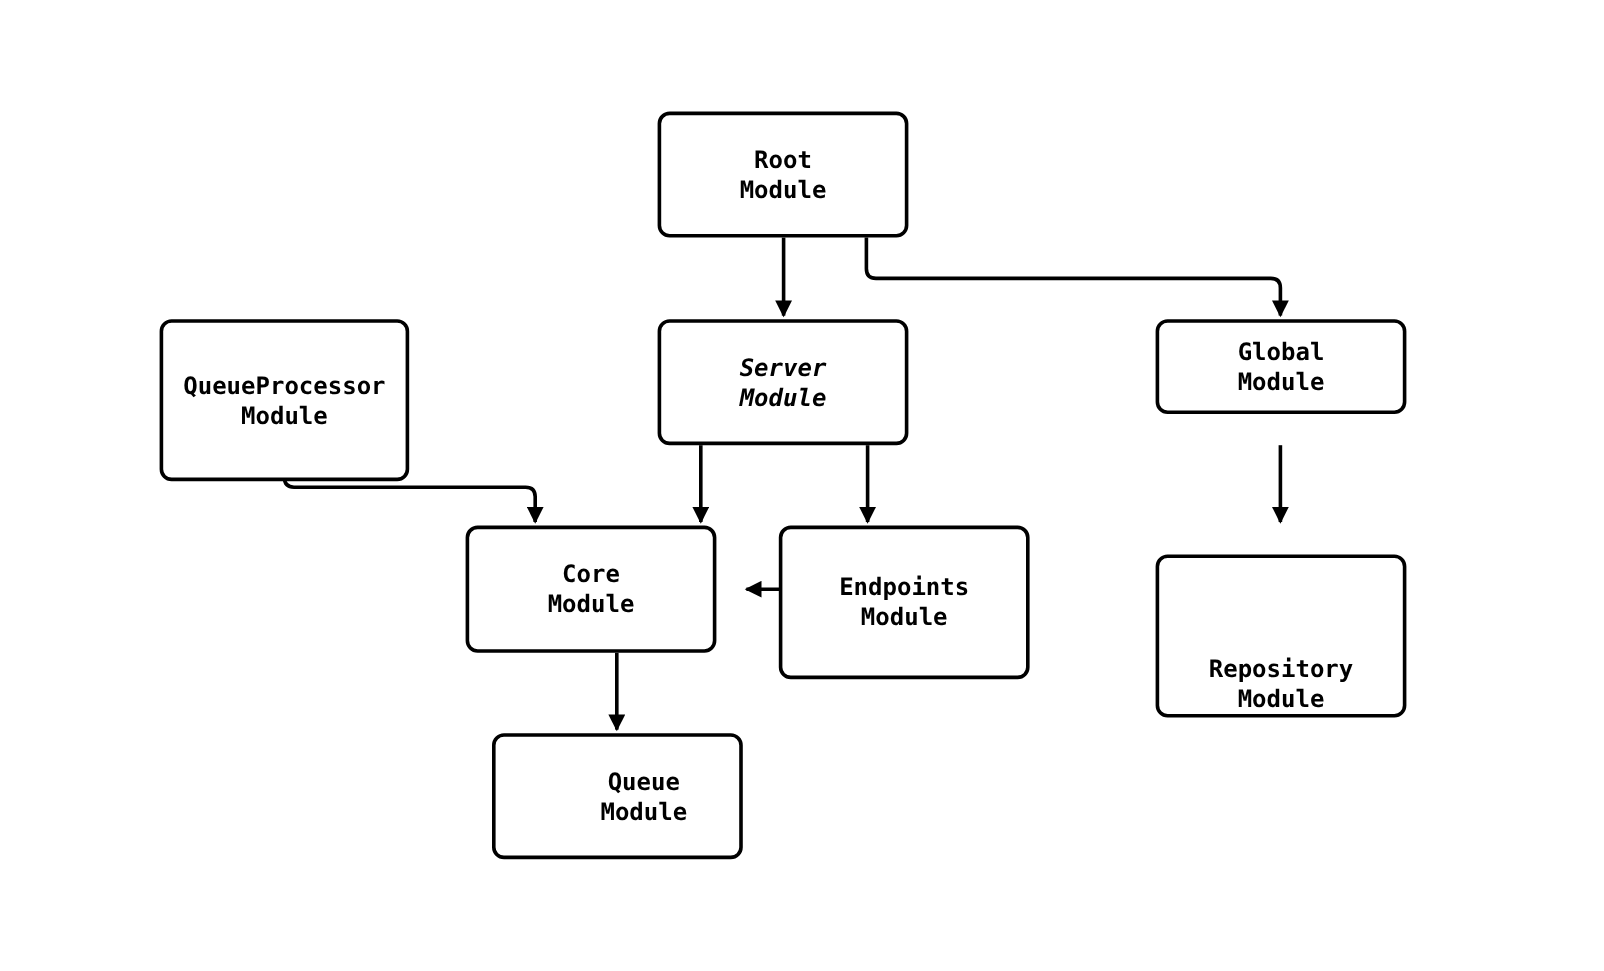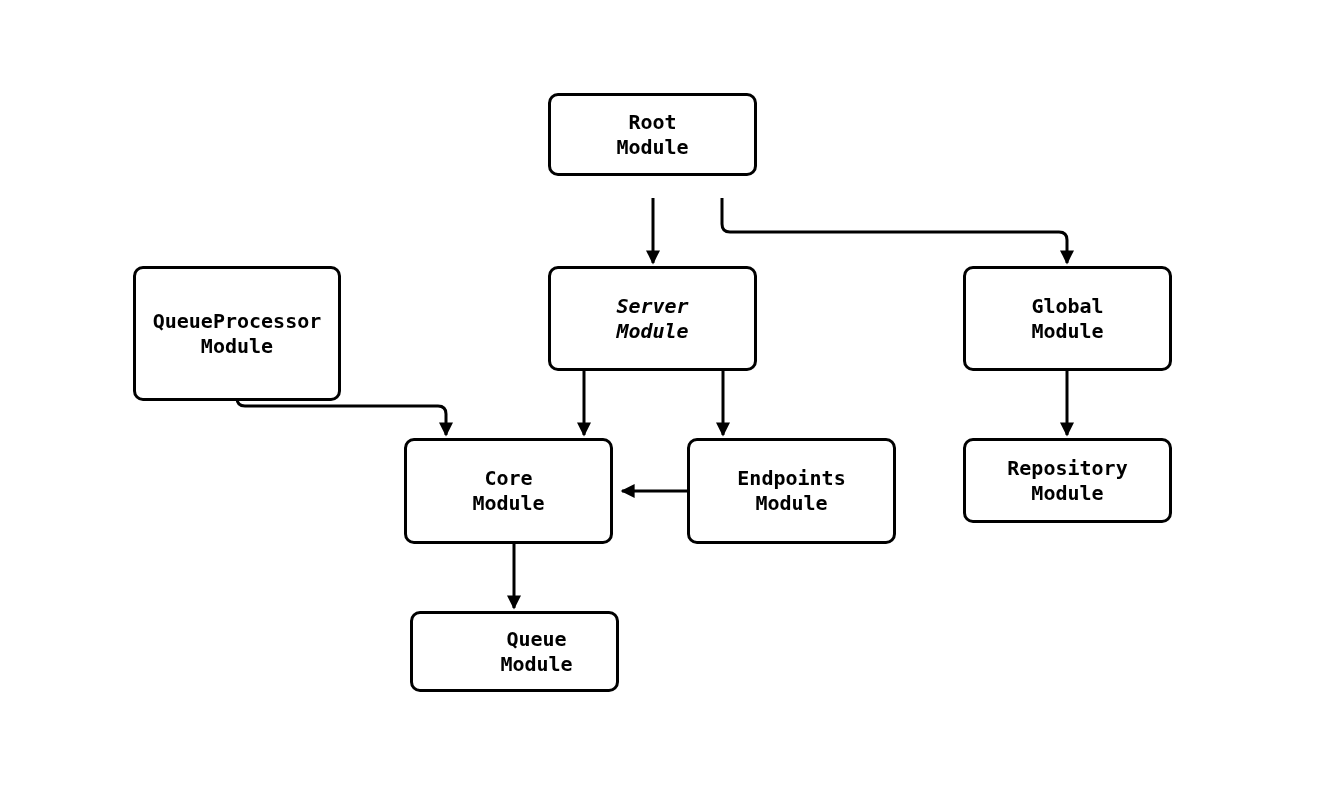--- a/index.html
+++ b/index.html
@@ -61,46 +61,46 @@
     <path class="edge" marker-end="url(#arrowhead)" d="M653,198 L653,263"></path>
     <path class="edge" marker-end="url(#arrowhead)" d="M722,198 L722,224 Q722,232 730,232 L1059,232 Q1067,232 1067,240 L1067,263"></path>
     <path class="edge" marker-end="url(#arrowhead)" d="M237,371 L237,398 Q237,406 245,406 L438,406 Q446,406 446,414 L446,435"></path>
     <path class="edge" marker-end="url(#arrowhead)" d="M584,371 L584,435"></path>
     <path class="edge" marker-end="url(#arrowhead)" d="M723,371 L723,435"></path>
     <path class="edge" marker-end="url(#arrowhead)" d="M687,491 L622,491"></path>
     <path class="edge" marker-end="url(#arrowhead)" d="M1067,371 L1067,435"></path>
     <path class="edge" marker-end="url(#arrowhead)" d="M514,544 L514,608"></path>
   </svg>
 
-  <div class="node" style="left: 548px; top: 93px; width: 209px; height: 83px;">
+  <div class="node" style="left: 548px; top: 93px; width: 209px; height: 105px;">
     <span class="node-label">Root
 Module</span>
   </div>
   <div class="node" style="left: 133px; top: 266px; width: 208px; height: 135px;">
     <span class="node-label">QueueProcessor
 Module</span>
   </div>
   <div class="node" style="left: 548px; top: 266px; width: 209px; height: 105px; font-style: italic;">
     <span class="node-label">Server
 Module</span>
   </div>
-  <div class="node" style="left: 963px; top: 266px; width: 209px; height: 105px;">
+  <div class="node" style="left: 963px; top: 266px; width: 209px; height: 79px;">
     <span class="node-label">Global
 Module</span>
   </div>
-  <div class="node" style="left: 404px; top: 438px; width: 209px; height: 106px;">
+  <div class="node" style="left: 388px; top: 438px; width: 209px; height: 106px;">
     <span class="node-label">Core
 Module</span>
   </div>
-  <div class="node" style="left: 687px; top: 438px; width: 209px; height: 106px;">
+  <div class="node" style="left: 649px; top: 438px; width: 209px; height: 128px;">
     <span class="node-label">Endpoints
 Module</span>
   </div>
-  <div class="node" style="left: 963px; top: 438px; width: 209px; height: 85px;">
+  <div class="node" style="left: 963px; top: 462px; width: 209px; height: 136px; align-items: flex-end;">
     <span class="node-label">Repository
 Module</span>
   </div>
-  <div class="node" style="left: 410px; top: 611px; width: 209px; height: 81px; padding-left: 44px;">
+  <div class="node" style="left: 410px; top: 611px; width: 209px; height: 105px; padding-left: 44px;">
     <span class="node-label">Queue
 Module</span>
   </div>
 
 </div>
 
 </body></html>

